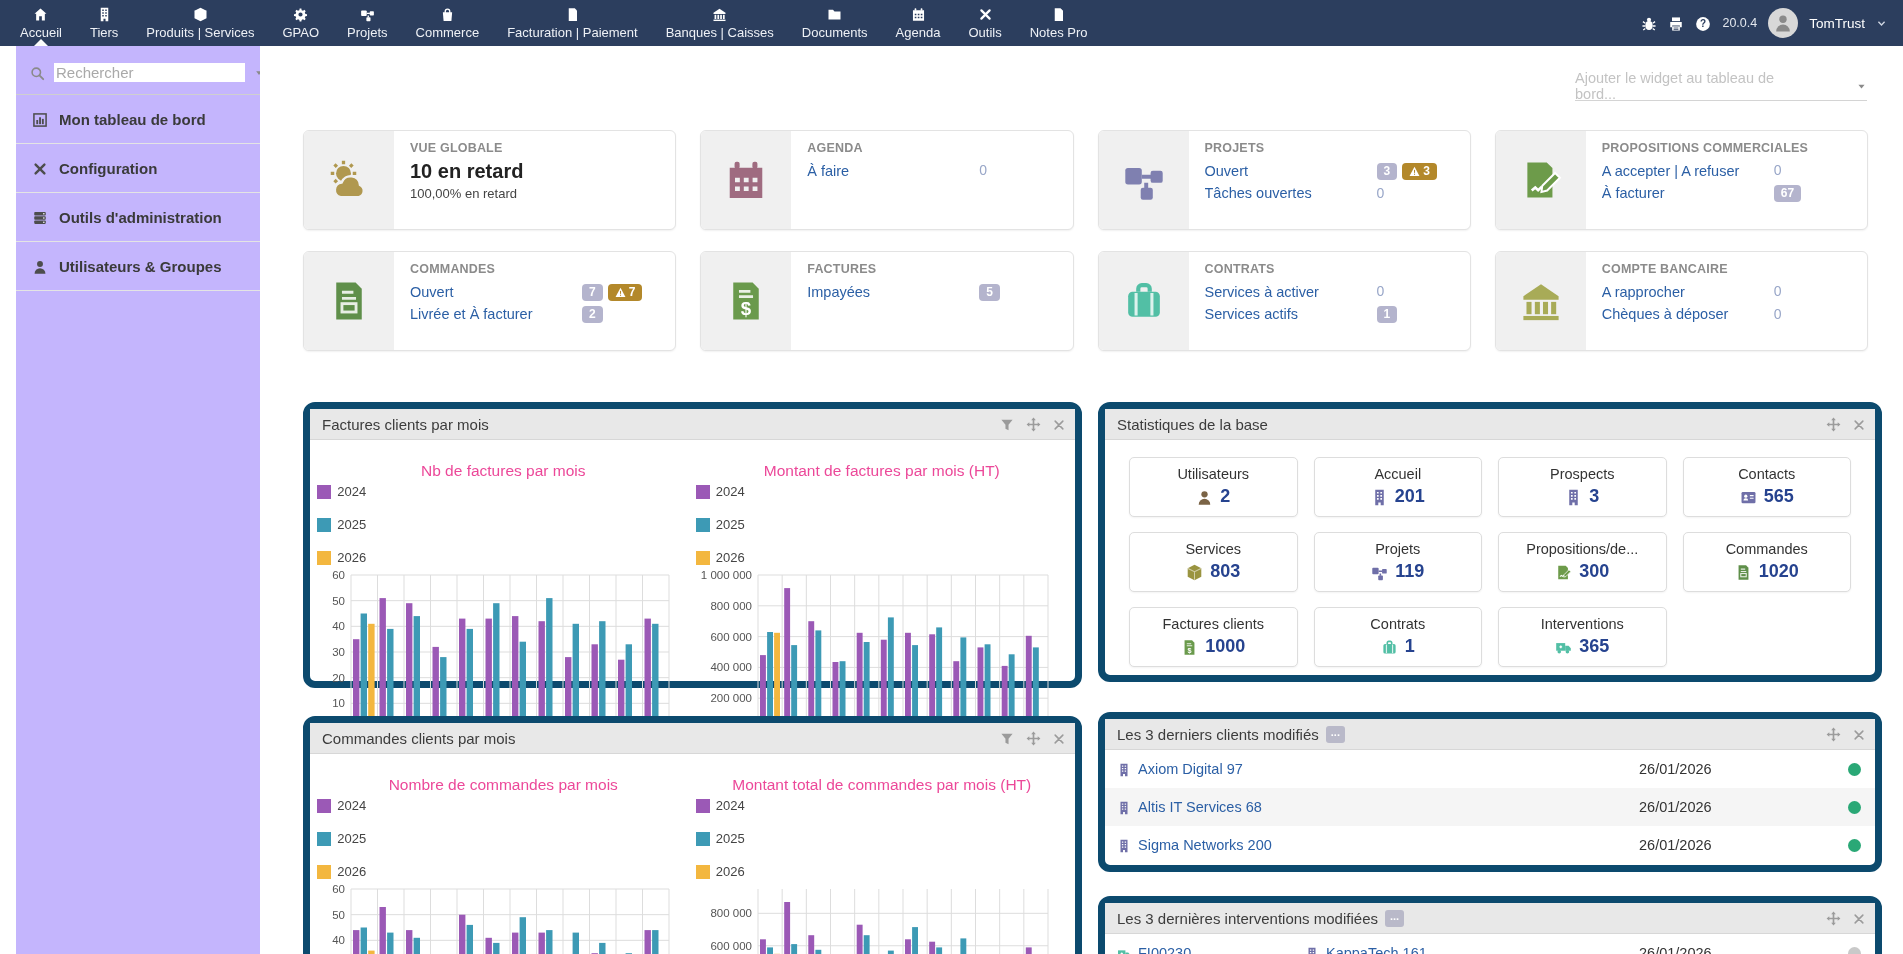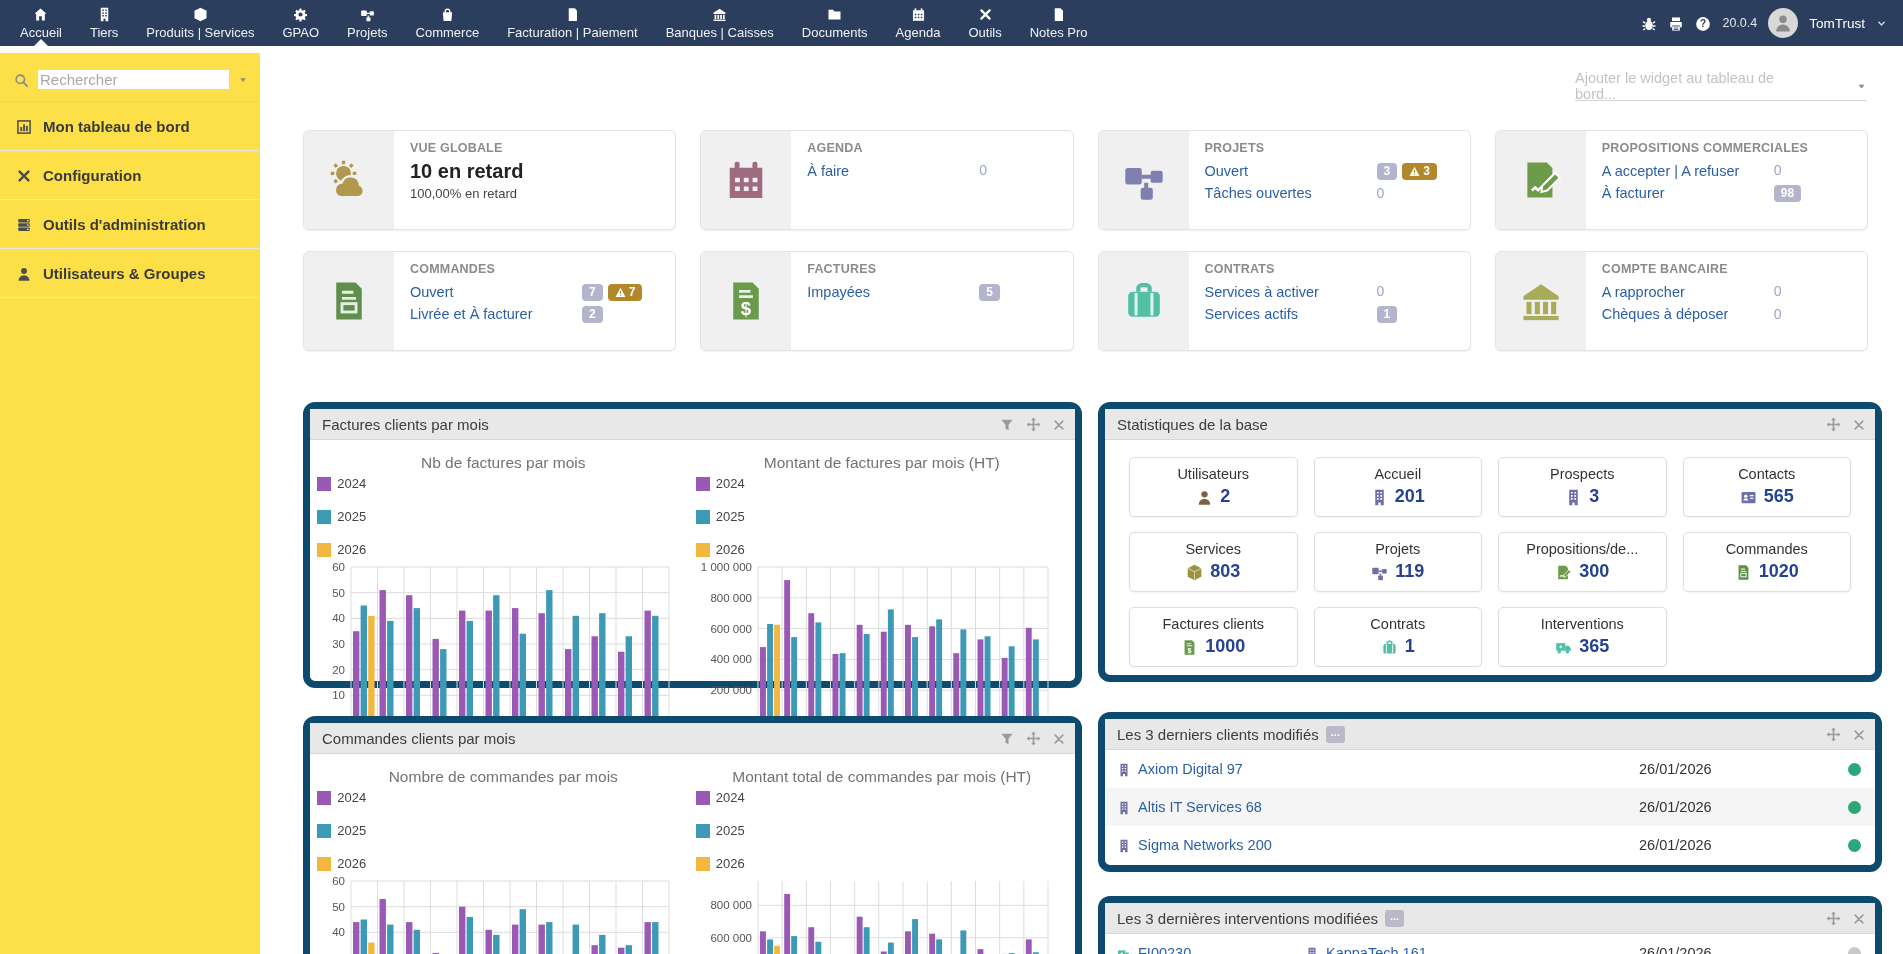--- a/index.html
+++ b/index.html
@@ -19,22 +19,22 @@
     border-left:7px solid transparent;border-right:7px solid transparent;border-bottom:7px solid #fbfbfb;}
   .nav-right{margin-left:auto;display:flex;align-items:center;gap:11px;padding-right:16px;color:#fff;}
   .nav-ico{color:#fff;cursor:pointer;}
   .version{font-size:12.5px;color:#e3e7ee;}
   .avatar{width:30px;height:30px;border-radius:50%;background:#d8d8d8;display:flex;align-items:center;
     justify-content:center;color:#8a8a8a;overflow:hidden;cursor:pointer;}
   .username{font-size:13.5px;cursor:pointer;}
   .chev{color:#cfd6e2;}
 
   
-  .sidebar{position:absolute;top:46px;left:0;width:260px;bottom:0;background:#fde047;
-    border-right:1px solid #dcdcdc;margin-top:7px;}
+  .sidebar{position:absolute;top:46px;left:16px;width:260px;bottom:0;background:#c4b5fd;
+    border-right:1px solid #dcdcdc;}
   .search-row{display:flex;align-items:center;gap:9px;padding:17px 12px 12px 14px;border-bottom:1px solid #cfcfcf;}
   .search-row .sr-ico{color:#8a8a8a;}
   .search-input{border:none;outline:none;flex:1;font-size:15px;color:#444;min-width:0;
     font-family:"Liberation Sans",sans-serif;}
   .search-input::placeholder{color:#a9a9a9;}
   .search-caret{color:#8a8a8a;}
   .side-menu{list-style:none;margin:0;padding:0;}
   .side-item{display:flex;align-items:center;gap:11px;padding:15px 16px;border-bottom:1px solid #e4e4e4;
     font-size:15px;font-weight:bold;color:#3a3a3a;cursor:pointer;}
   .side-item .si-ico{color:#4d4d4d;}
@@ -69,21 +69,21 @@
   .panel-head{height:30px;background:#e8e8e8;border-bottom:1px solid #d7d7d7;display:flex;align-items:center;
     padding:0 10px 0 12px;}
   .panel-title{font-size:15px;color:#3c3c3c;}
   .more-badge{display:inline-block;background:#b9b9c9;color:#fff;border-radius:3px;font-size:11px;
     font-weight:bold;line-height:9px;padding:2px 5px 6px;margin-left:7px;cursor:pointer;}
   .panel-tools{margin-left:auto;display:flex;align-items:center;gap:12px;color:#9b9b9b;}
   .panel-tools .pt{cursor:pointer;}
 
   .charts-row{display:flex;justify-content:space-around;padding:6px 4px 0;}
   .chart-box{width:372px;}
-  .chart-title{text-align:center;font-size:15.5px;color:#737373;margin:8px 0 4px;}
+  .chart-title{text-align:center;font-size:15.5px;color:#ec4899;margin:16px 0 4px;}
   .legend{display:flex;justify-content:center;gap:18px;margin:2px 0 2px;flex-direction:column;}
   .legend-item{display:flex;align-items:center;gap:6px;font-size:13px;color:#444;}
   .legend-swatch{width:14px;height:14px;display:inline-block;}
 
   
   .stats-grid{display:grid;grid-template-columns:repeat(4,1fr);gap:15px 16px;padding:17px 24px;}
   .stat-box{border:1px solid #ddd;border-radius:5px;box-shadow:0 1px 2px rgba(0,0,0,.05);
     text-align:center;padding:8px 4px 9px;cursor:pointer;background:#fff;}
   .stat-label{font-size:14.5px;color:#333;margin-bottom:4px;white-space:nowrap;overflow:hidden;}
   .stat-valrow{display:flex;align-items:center;justify-content:center;gap:7px;}
@@ -362,21 +362,21 @@
             <div class="kpi-row">
               <span class="kpi-label">A accepter | A refuser</span>
               <span class="kpi-vals">
                 <span class="cnt">0</span>
               </span>
             </div>
             <div class="kpi-row">
               <span class="kpi-label">À facturer</span>
               <span class="kpi-vals">
                 <span class="badge">
-                  <span>98</span>
+                  <span>67</span>
                 </span>
               </span>
             </div>
           </div>
         </article>
         <article class="kpi-card">
           <div class="kpi-iconbox">
             <span style="color:#5f8f4a"><svg class="ic" width="44" height="44" viewBox="0 0 20 20" fill="currentColor">
                 <path d="M4.2 1.6 H13 L15.8 4.4 V18.4 H4.2 Z"></path>
                 <path d="M6.8 6 H12 M6.8 8.8 H13.2" stroke="#fff" stroke-opacity=".85" stroke-width="1.3" fill="none"></path>

